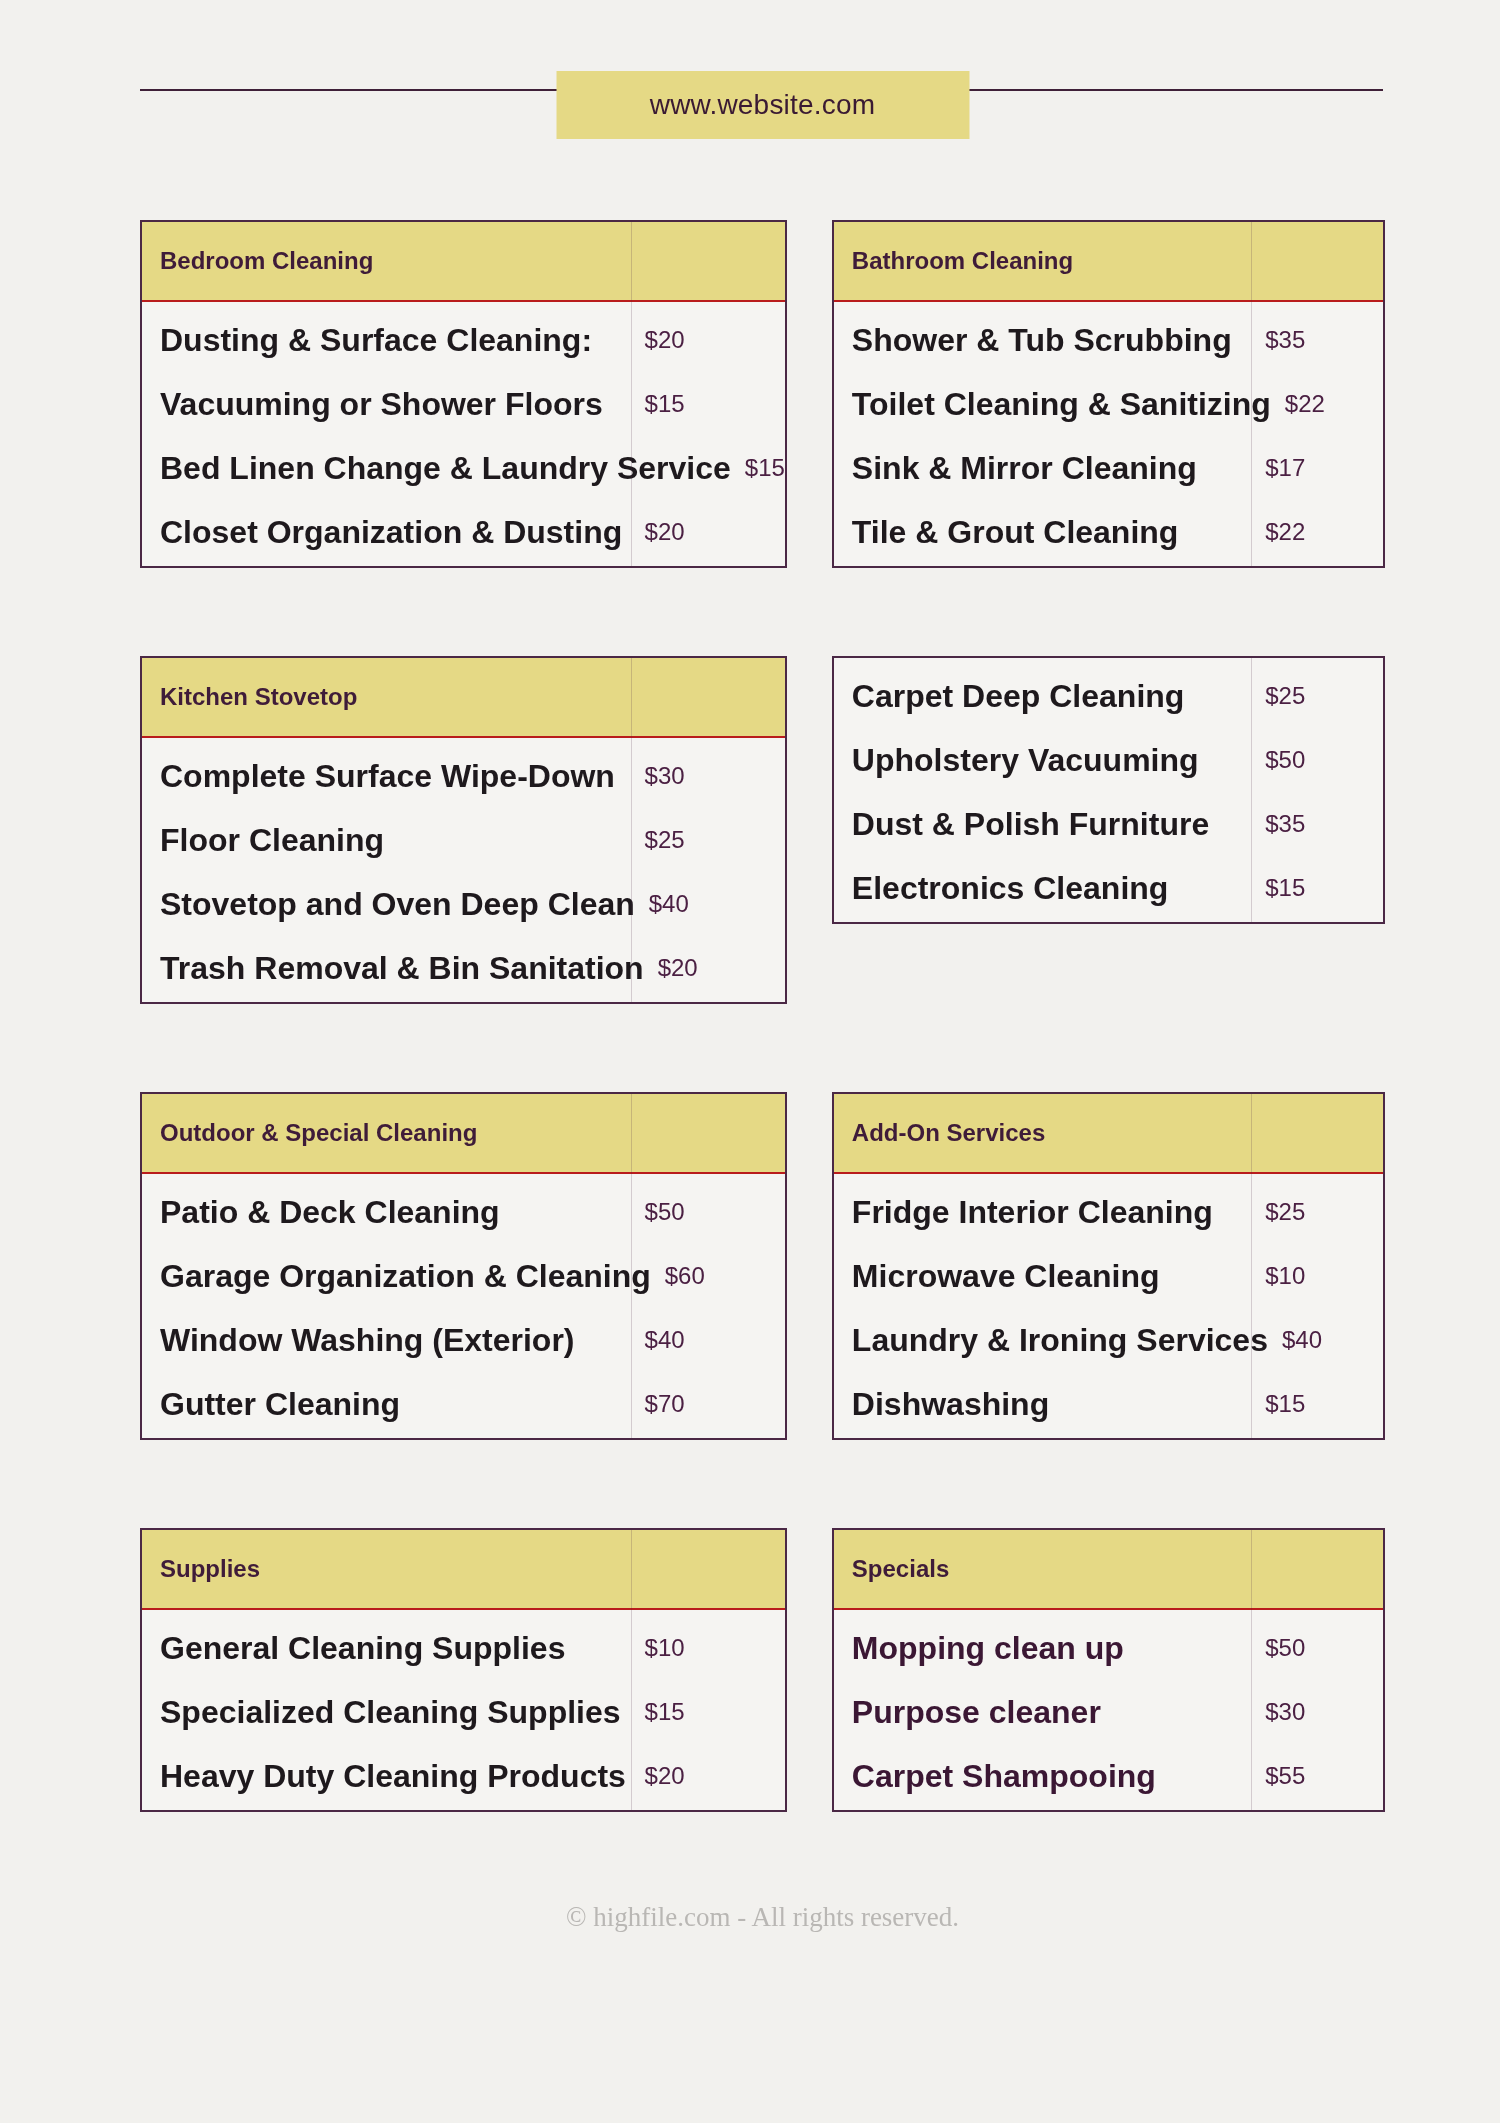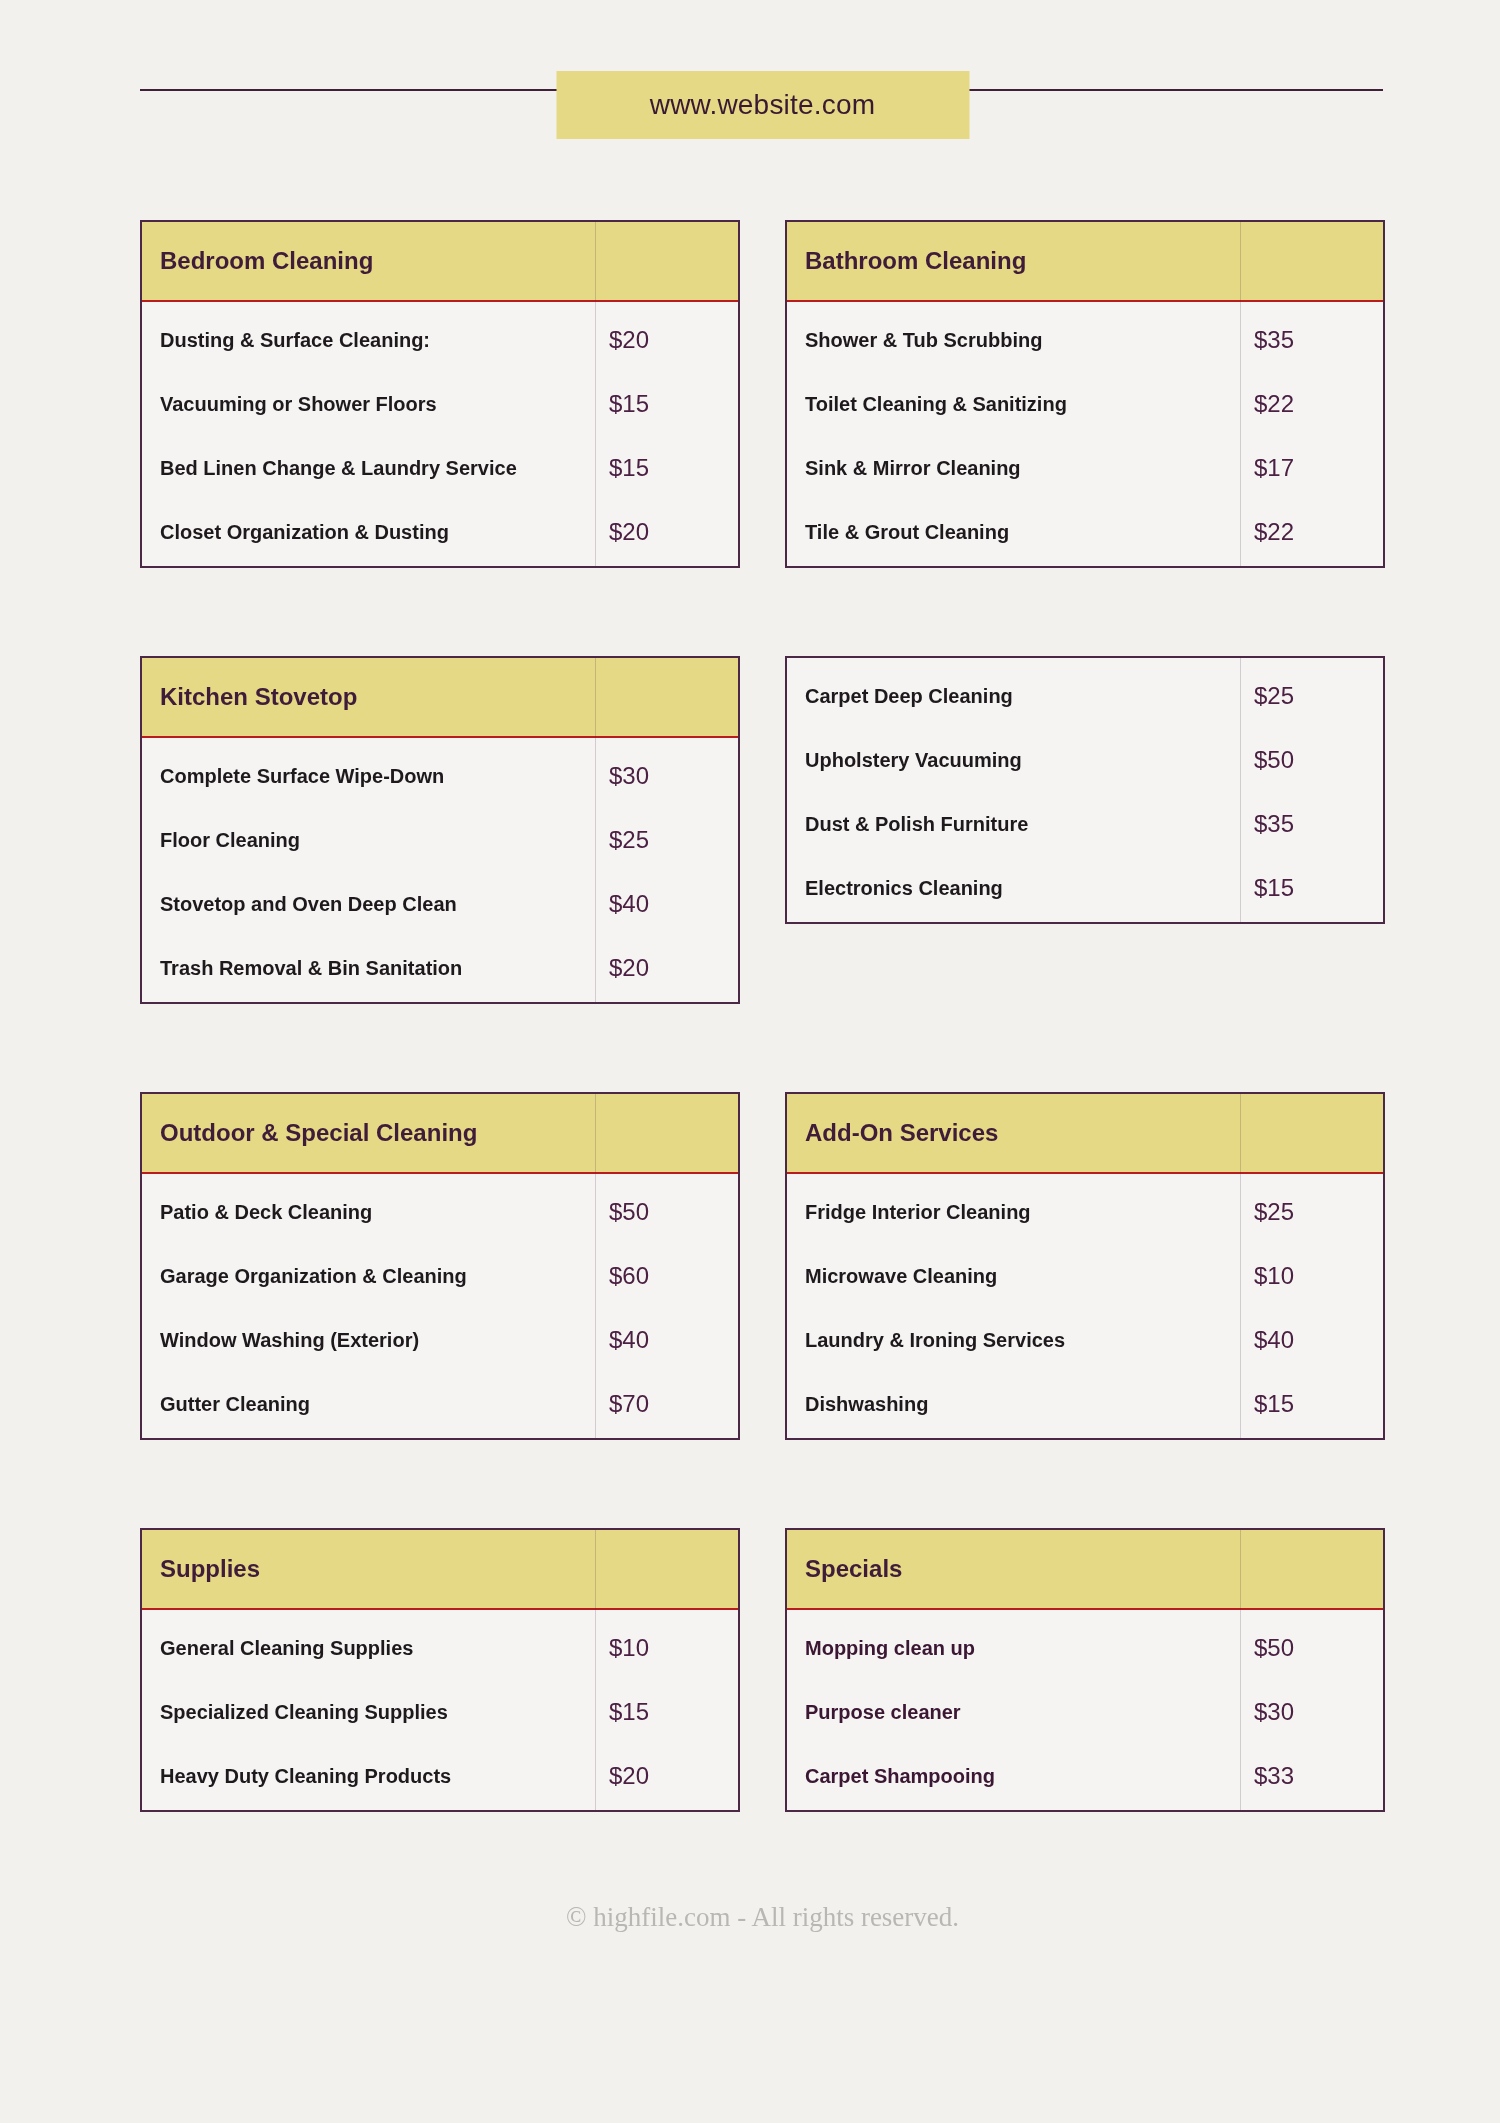--- a/index.html
+++ b/index.html
@@ -91,21 +91,21 @@
   .pt-body{padding:6px 0 2px 0;}
   .pt-row{
     display:flex;
     align-items:center;
     height:64px;
   }
   .pt-name{
     flex:0 0 76%;
     box-sizing:border-box;
     padding-left:18px;
-    font-size:20px;
+    font-size:32px;
     font-weight:700;
     color:#1e191d;
     white-space:nowrap;
   }
   .pt-price{
     padding-left:14px;
     font-size:24px;
     font-weight:400;
     color:#4b2043;
     white-space:nowrap;
@@ -317,21 +317,21 @@
         <div class="pt-row">
           <span class="pt-name">Mopping clean up</span>
           <span class="pt-price">$50</span>
         </div>
         <div class="pt-row">
           <span class="pt-name">Purpose cleaner</span>
           <span class="pt-price">$30</span>
         </div>
         <div class="pt-row">
           <span class="pt-name">Carpet Shampooing</span>
-          <span class="pt-price">$33</span>
+          <span class="pt-price">$55</span>
         </div>
       </div>
       <i class="col-divider"></i>
     </section>
 
   </div>
 
   <div class="footer">© highfile.com - All rights reserved.</div>
 
 </div>

